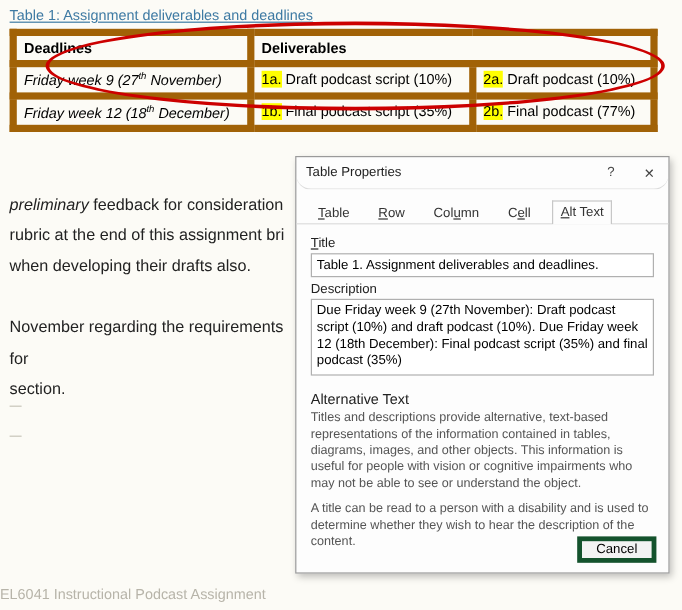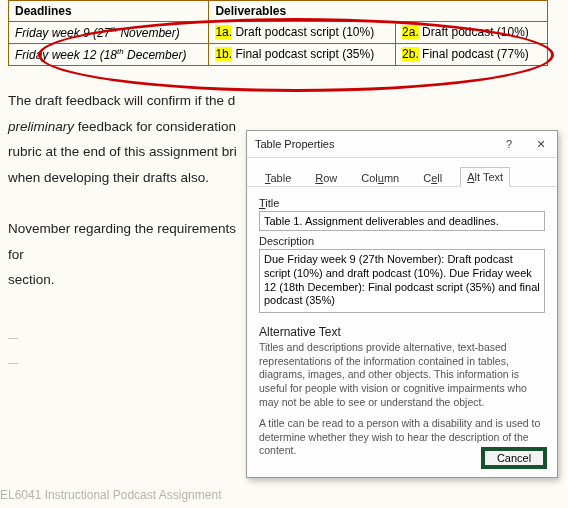--- a/index.html
+++ b/index.html
@@ -1,30 +1,30 @@
 <!DOCTYPE html>
 <html><head>
 <meta charset="utf-8">
 <style>
   html,body{margin:0;padding:0;font-family:"Segoe UI",Arial,sans-serif;background:#fcfbf6;}
   .page{position:relative;width:568px;height:508px;overflow:hidden;background:#fcfbf6;}
   .doc{position:absolute;left:8px;top:0;right:8px;height:100%;}
   .caption{color:#3e7aa3;font-size:12px;margin:6px 0 4px 0;text-decoration:underline;}
   table.assign{border-collapse:collapse;width:540px;font-size:12px;}
-  table.assign th,table.assign td{border:1px solid #a16207;padding:3px 6px;text-align:left;vertical-align:top;}
+  table.assign th,table.assign td{border:6px solid #a16207;padding:3px 6px;text-align:left;vertical-align:top;}
   table.assign th{font-weight:bold;}
   .ital{font-style:italic;}
   .sup{font-size:8px;vertical-align:super;}
   .hl{background:#ffff00;}
   .body-text{font-size:13.5px;color:#222;line-height:1.9;width:240px;margin-top:22px;}
   .oval1{position:absolute;border:3px solid #c00;border-radius:50%;pointer-events:none;}
   .footer{position:absolute;bottom:6px;left:0;right:0;text-align:left;color:#b7b4a9;font-size:12px;}
   
   .dialog{position:absolute;left:246px;top:130px;width:310px;height:346px;background:#fdfdfd;border:1px solid #9a9a9a;box-shadow:2px 3px 6px rgba(0,0,0,.25);font-size:11px;color:#222;}
-  .titlebar{display:flex;align-items:center;height:26px;border-bottom:1px solid #dcdcdc;}
+  .titlebar{display:flex;align-items:center;height:26px;border-bottom:1px solid #dcdcdc;border-radius:12px;}
   .titlebar .t{flex:1;padding-left:8px;font-size:11px;}
   .titlebar .btn{width:32px;height:26px;display:flex;align-items:center;justify-content:center;color:#444;}
   .tabs{display:flex;gap:12px;padding:6px 12px 0 12px;border-bottom:1px solid #dcdcdc;font-size:11px;height:22px;align-items:flex-end;}
   .tab{padding:3px 6px;color:#333;position:relative;top:1px;}
   .tab.active{border:1px solid #c7c7c7;border-bottom:1px solid #fdfdfd;background:#fdfdfd;}
   .tab .ul{text-decoration:underline;}
   .pane{padding:6px 12px 8px 12px;}
   .fld-label{margin:4px 0 2px 0;}
   .inp{width:100%;border:1px solid #b0b0b0;padding:3px 4px;font-size:11px;box-sizing:border-box;background:#fff;}
   .desc{height:64px;resize:none;font-family:inherit;line-height:1.25;}
@@ -33,20 +33,21 @@
   .btnrow{position:absolute;bottom:8px;right:10px;display:flex;gap:6px;}
   .winbtn{min-width:66px;height:22px;border:4px solid #14532d;background:#f3f3f3;font-size:11px;}
   .winbtn.primary{border:1px solid #2a6bd4;box-shadow:0 0 0 1px #b9d3f3 inset;}
   .margin-mark{position:absolute;left:0;top:338px;width:10px;height:24px;border-top:1px solid #c8c5ba;border-bottom:1px solid #c8c5ba;}
 </style>
 </head>
 <body>
 
 <div class="page">
   <div class="doc">
+    <div class="caption">Table 1: Assignment deliverables and deadlines</div>
 
     <table class="assign">
       <tbody>
           <tr>
         <th>Deadlines</th>
         <th colspan="2">Deliverables</th>
       </tr>
       <tr>
         <td class="ital">
           <span>Friday week 9 (27</span><span class="sup">th</span><span> November)</span>
@@ -58,21 +59,21 @@
         <td class="ital">
           <span>Friday week 12 (18</span><span class="sup">th</span><span> December)</span>
         </td>
         <td><span class="hl">1b.</span><span> Final podcast script (35%)</span></td>
         <td><span class="hl">2b.</span><span> Final podcast (77%)</span></td>
       </tr>
     </tbody>
       </table>
 
     <div class="body-text">
-      <span>The draft feedback will confirm if the d</span><br>
+      <br>
       <span style="font-style:italic">preliminary</span><span> feedback for consideration</span><br>
       <span>rubric at the end of this assignment bri</span><br>
       <span>when developing their drafts also.</span><br><br>
       <span>November regarding the requirements for </span><br>
       <span>section.</span>
     </div>
 
     <div class="margin-mark"></div>
   </div>
 

